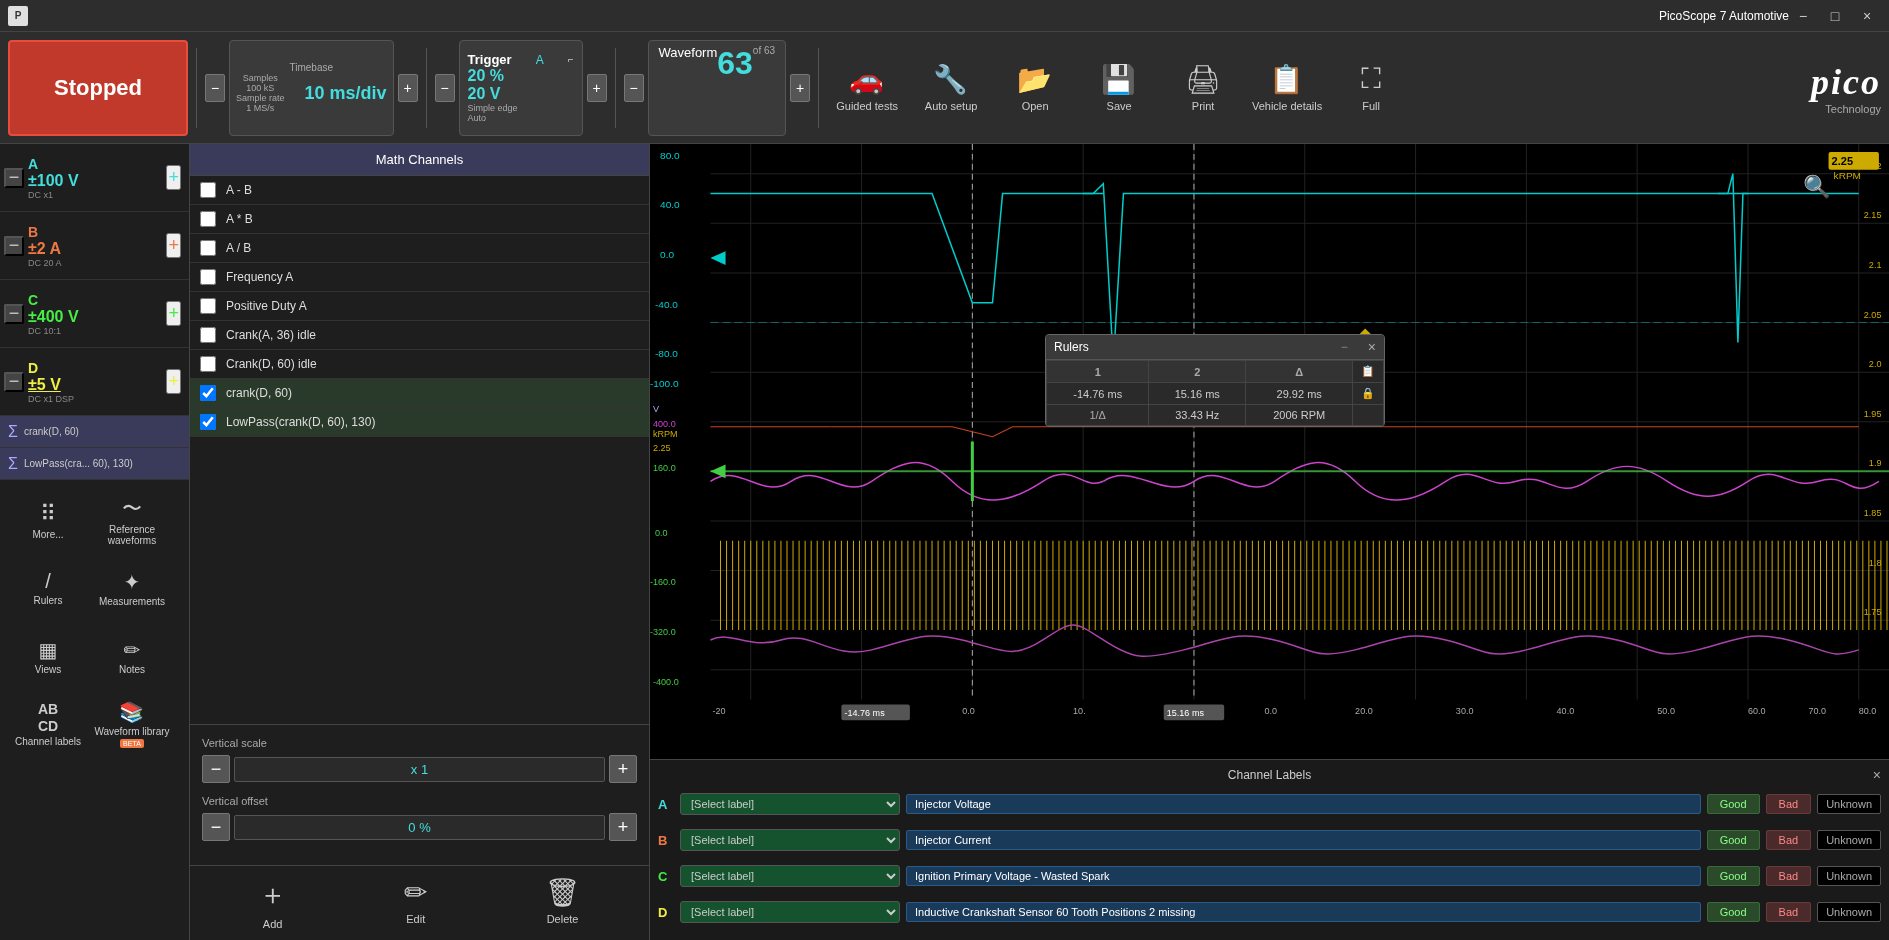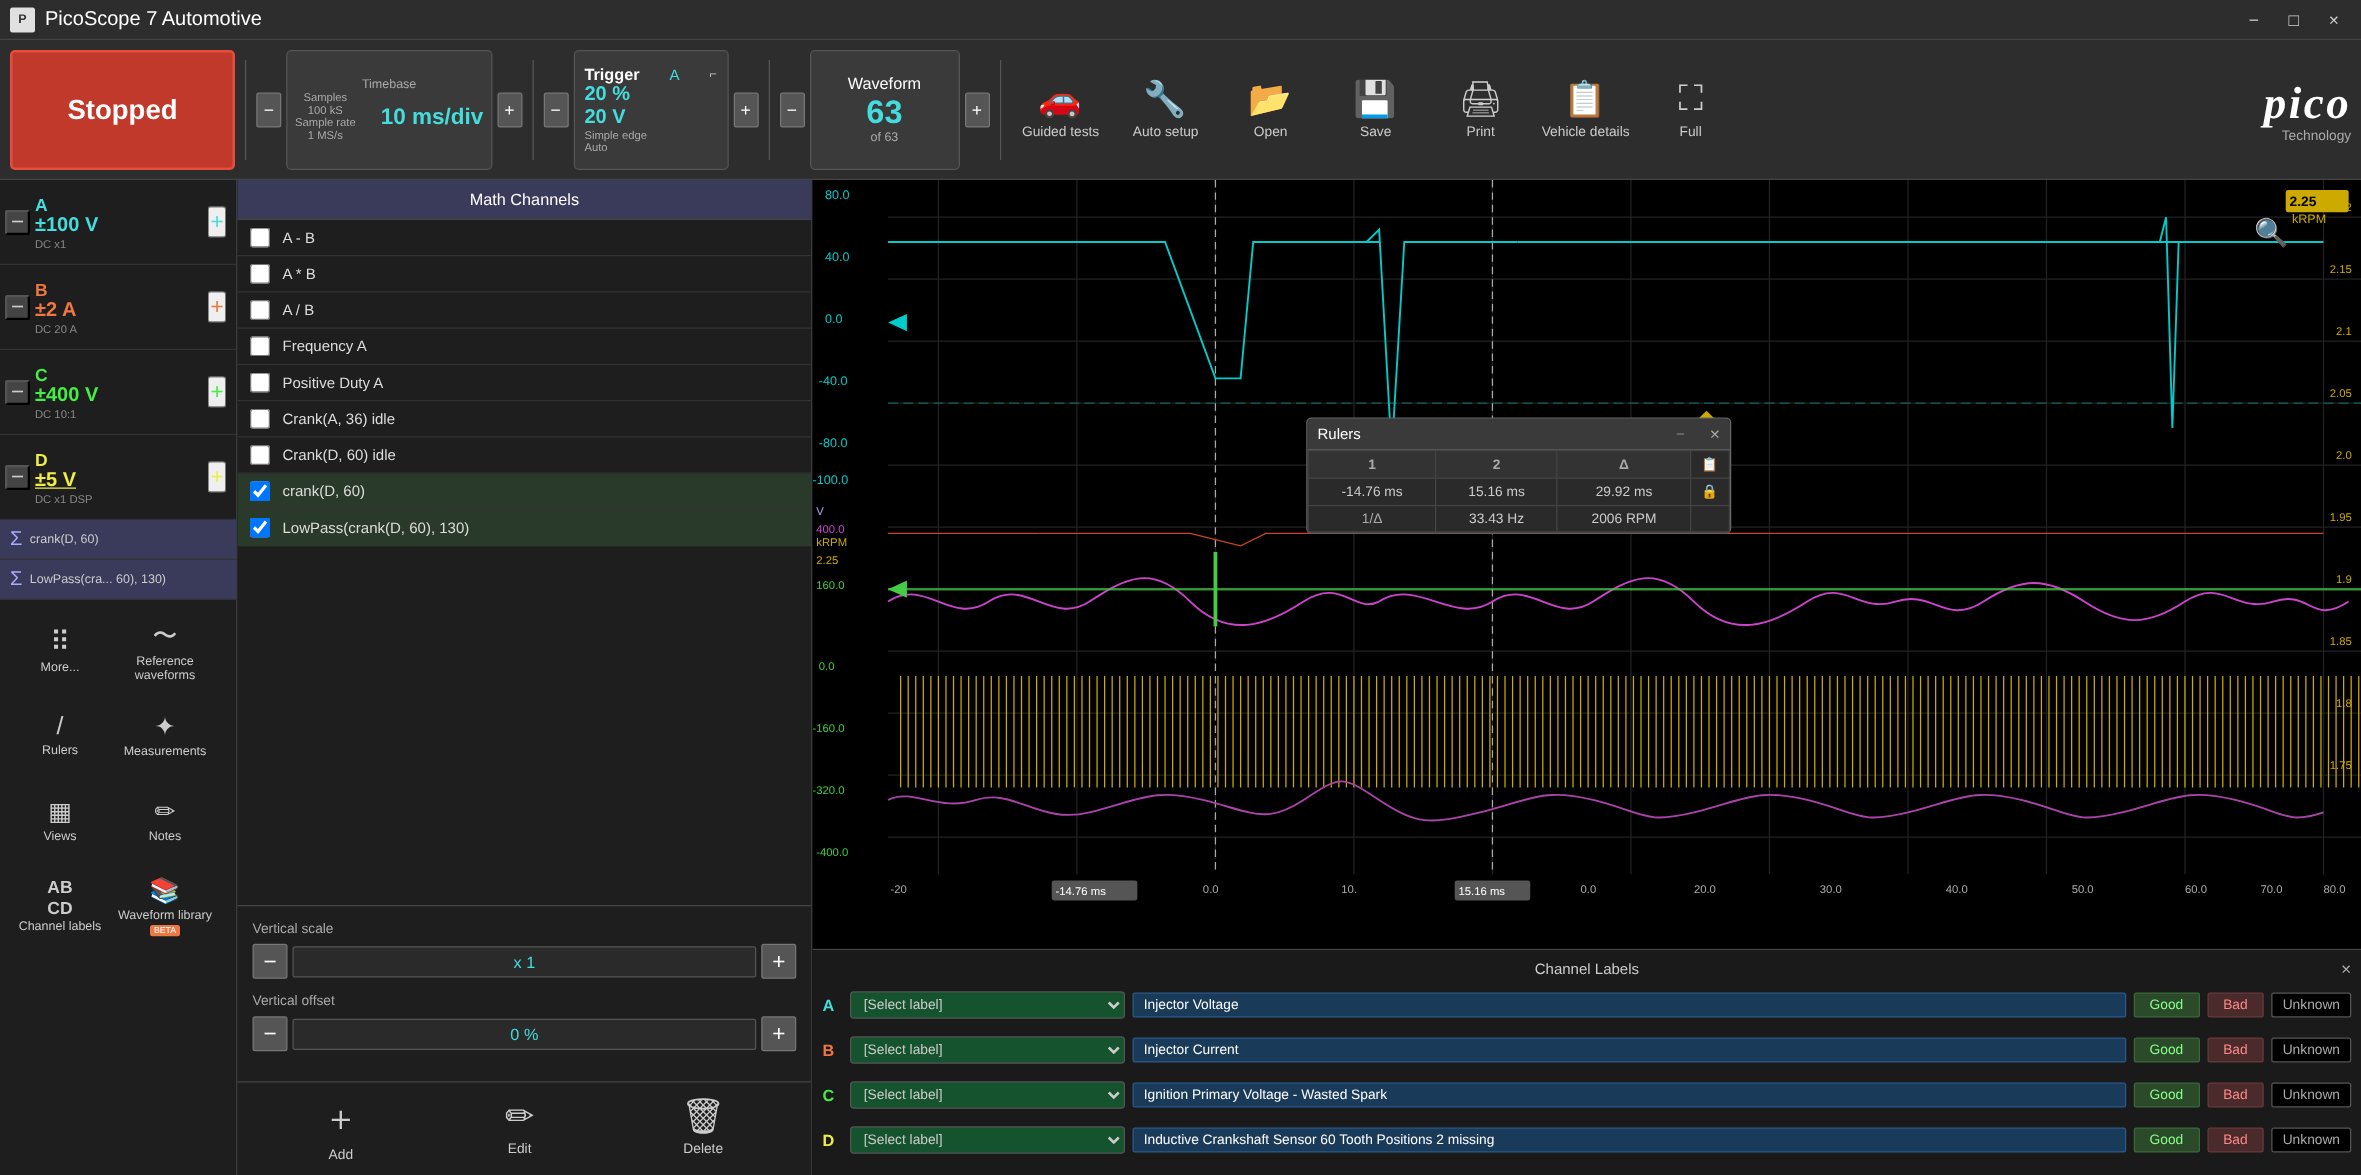--- a/index.html
+++ b/index.html
@@ -1,21 +1,21 @@
 <!DOCTYPE html>
 <html><head>
   <meta charset="utf-8">
   <style>
     * { box-sizing: border-box; margin: 0; padding: 0; }
     body { background: #1a1a1a; color: #fff; font-family: 'Segoe UI', Arial, sans-serif; font-size: 12px; overflow: hidden; width: 1889px; height: 940px; }
     
     
     #titlebar { background: #2d2d2d; height: 32px; display: flex; align-items: center; padding: 0 8px; border-bottom: 1px solid #444; }
     #titlebar .app-icon { width: 20px; height: 20px; background: #e0e0e0; border-radius: 2px; margin-right: 8px; display: flex; align-items: center; justify-content: center; font-size: 10px; color: #333; font-weight: bold; }
-    #titlebar .title { color: #fff; font-size: 16px; flex: 1; }
+    #titlebar .title { color: #fff; font-size: 12px; flex: 1; text-align: right; }
     #titlebar .window-controls { display: flex; gap: 4px; }
     #titlebar .window-controls button { background: none; border: none; color: #ccc; font-size: 14px; width: 28px; height: 24px; cursor: pointer; display: flex; align-items: center; justify-content: center; }
 
     
     #main { display: flex; flex-direction: column; height: calc(940px - 32px); }
     
     
     #toolbar { background: #2d2d2d; height: 112px; display: flex; align-items: center; padding: 4px 8px; border-bottom: 1px solid #444; gap: 4px; flex-shrink: 0; }
     
     
@@ -30,23 +30,23 @@
     .vert-btn { background: #555; border: 1px solid #777; color: #fff; width: 20px; height: 28px; cursor: pointer; font-size: 14px; display: flex; align-items: center; justify-content: center; border-radius: 2px; }
     .sep { width: 1px; height: 80px; background: #555; margin: 0 4px; }
     
     
     .trigger-block { display: flex; flex-direction: column; height: 96px; background: #3a3a3a; border: 1px solid #555; border-radius: 4px; padding: 4px 8px; justify-content: center; min-width: 120px; }
     .trigger-block .trig-label { color: #fff; font-size: 13px; font-weight: bold; }
     .trigger-block .trig-val { color: #4dd; font-size: 16px; font-weight: bold; }
     .trigger-block .trig-small { color: #aaa; font-size: 9px; }
     
     
-    .waveform-block { display: flex; flex-direction: column; height: 96px; background: #3a3a3a; border: 1px solid #555; border-radius: 4px; padding: 4px 10px; justify-content: center; min-width: 120px; align-items: center; }
+    .waveform-block { display: flex; height: 96px; background: #3a3a3a; border: 1px solid #555; border-radius: 4px; padding: 4px 10px; justify-content: center; min-width: 120px; }
     .waveform-block .wf-label { color: #fff; font-size: 13px; }
-    .waveform-block .wf-val { color: #4dd; font-size: 26px; font-weight: bold; }
+    .waveform-block .wf-val { color: #4dd; font-size: 32px; font-weight: bold; }
     .waveform-block .wf-small { color: #aaa; font-size: 10px; }
     
     
     .tb-icon-btn { display: flex; flex-direction: column; align-items: center; justify-content: center; width: 80px; height: 96px; background: none; border: none; color: #ccc; cursor: pointer; gap: 4px; border-radius: 4px; }
     .tb-icon-btn .icon { font-size: 28px; }
     .tb-icon-btn .btn-label { font-size: 11px; text-align: center; }
     .pico-logo { margin-left: auto; display: flex; flex-direction: column; align-items: flex-end; }
     .pico-logo .logo-text { color: #fff; font-size: 36px; font-weight: bold; font-style: italic; letter-spacing: 2px; }
     .pico-logo .logo-sub { color: #aaa; font-size: 11px; }
     

